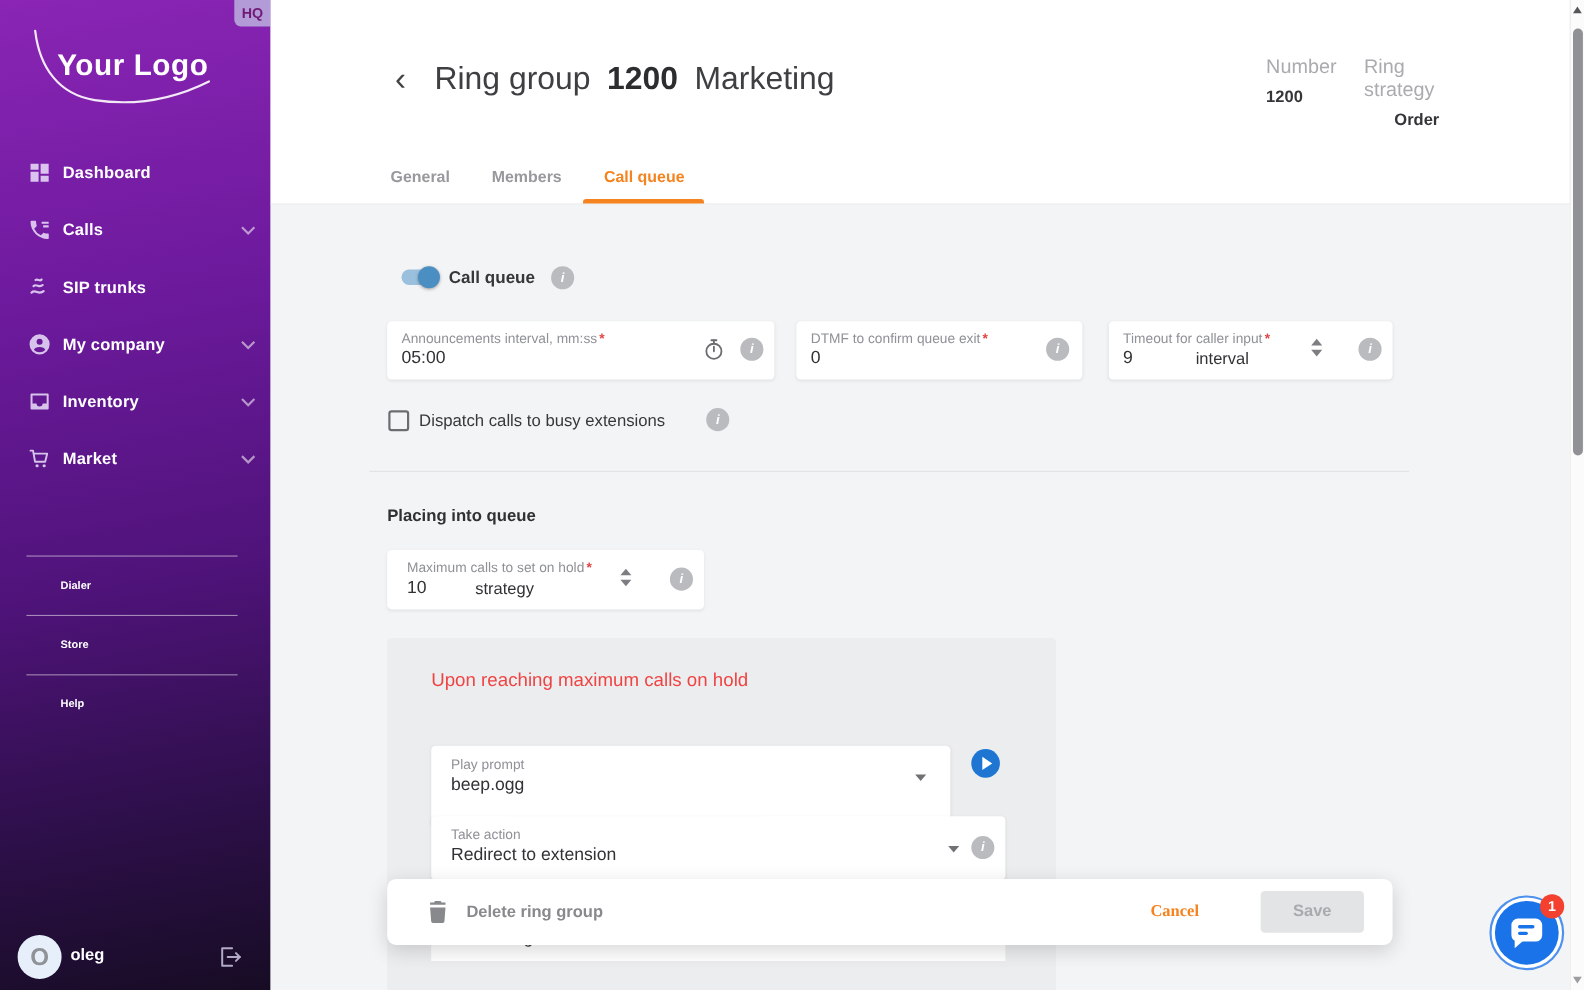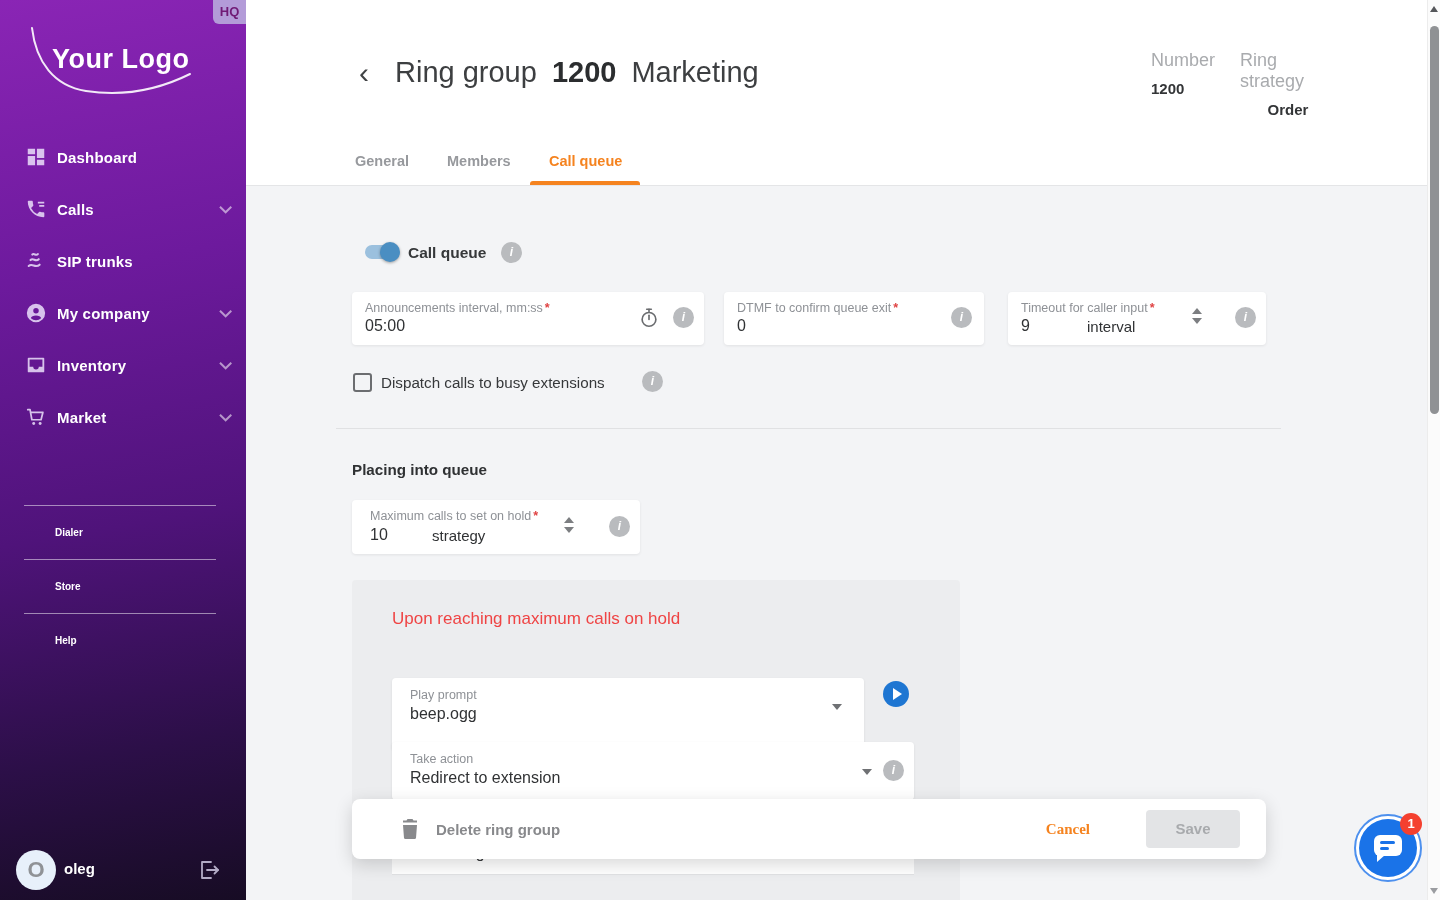--- a/index.html
+++ b/index.html
@@ -103,21 +103,21 @@
     background:#1e76d2; cursor:pointer; }
   .play-tri { position:absolute; left:10px; top:7px; width:0; height:0;
     border-top:6px solid transparent; border-bottom:6px solid transparent; border-left:9px solid #fff; }
 
   .card-partial { left:392px; top:812px; width:522px; height:63px; box-shadow:none; border-bottom:1px solid #e1e2e4; border-radius:0; }
   .card-partial .partial-val { position:absolute; left:18px; top:32px; font-size:16px; color:#36383a; }
 
   
   .action-bar { position:absolute; left:352px; top:799px; width:914px; height:60px; background:#fff;
     border-radius:8px; box-shadow:0 5px 18px rgba(0,0,0,.16); z-index:40;
-    display:flex; align-items:center; padding:0 26px 0 50px; }
+    display:flex; align-items:center; padding:0 26px 0 38px; }
   .trash-icon { width:16px; height:20px; color:#88898c; }
   .delete-label { margin-left:18px; font-size:15px; font-weight:700; color:#88898c; cursor:pointer; }
   .bar-spacer { flex:1; }
   .cancel-btn { font-size:15px; font-weight:700; color:#f5831f; cursor:pointer;font-family:Liberation Serif, serif; }
   .save-btn { margin-left:56px; width:94px; height:38px; border-radius:4px; background:#e3e4e6;
     color:#a8aaad; font-size:15px; font-weight:700; text-align:center; line-height:38px; cursor:default; }
 
   
   .chat-fab { position:absolute; left:1354px; top:814px; width:68px; height:68px; border-radius:50%;
     border:2px solid #4d90ee; background:#fff; z-index:60; cursor:pointer; }

